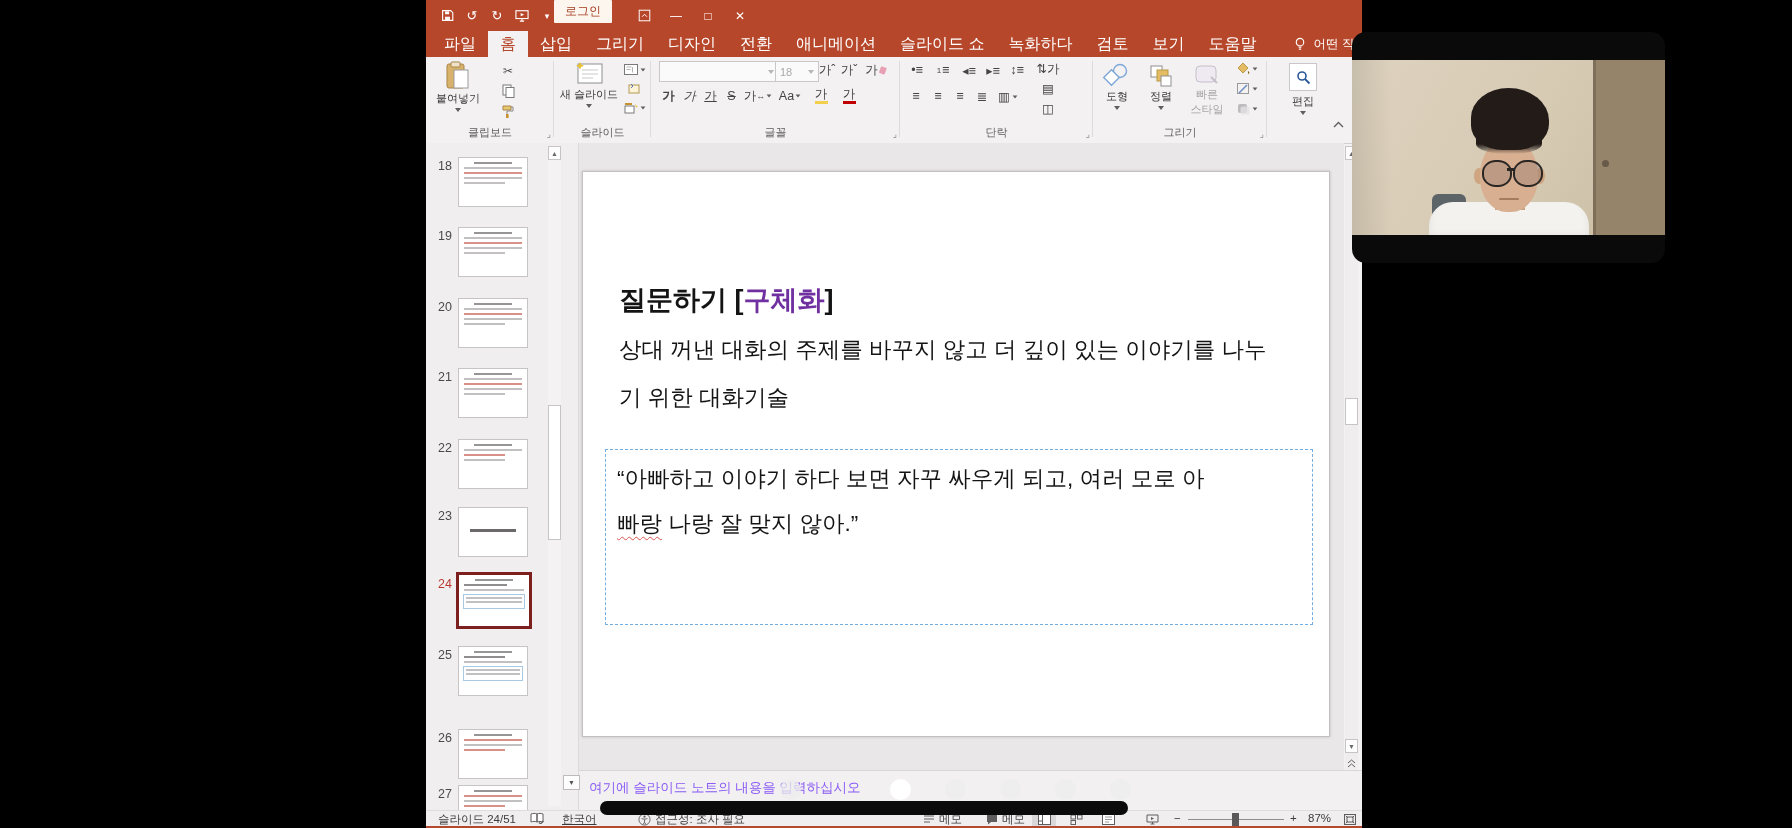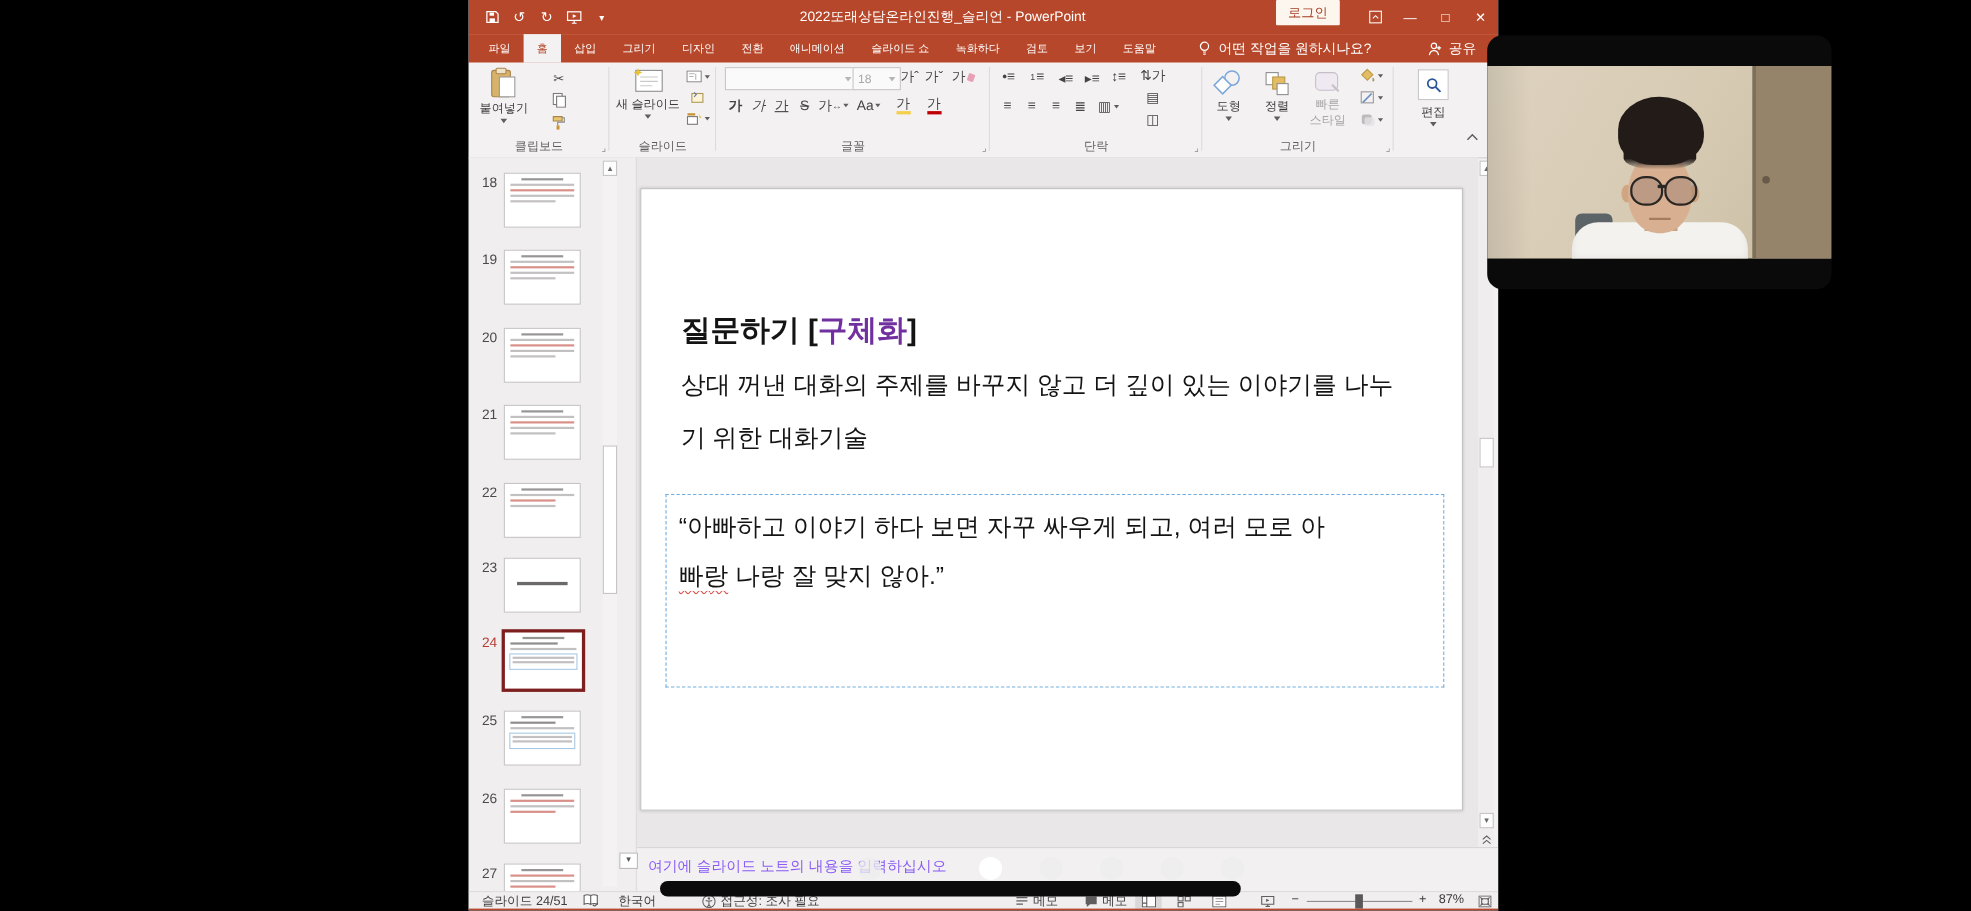--- a/index.html
+++ b/index.html
@@ -14,21 +14,21 @@
   .qat{display:flex;align-items:center;gap:11px;padding-left:14px;color:#fff;}
   .qat .qi{display:inline-flex;align-items:center;justify-content:center;width:14px;height:14px;font-size:13px;color:#fff;}
   .titletext{flex:1;text-align:center;color:#fff;font-size:12.5px;white-space:nowrap;overflow:hidden;}
   .controls{display:flex;align-items:flex-start;height:100%;}
   .login{background:#fdf6ee;color:#a33c22;border:none;font-size:12px;padding:3px 11px;margin-right:16px;border-radius:1px;font-family:inherit;}
   .wicon{width:32px;height:31px;display:inline-flex;align-items:center;justify-content:center;color:#fff;font-size:12px;}
 
   
   .tabsrow{position:absolute;left:0;top:31px;width:100%;height:26px;background:#b7472a;display:flex;align-items:stretch;color:#fff;}
   .tabs{display:flex;align-items:stretch;padding-left:6px;}
-  .tab{display:flex;align-items:center;padding:0 12px;font-size:10px;white-space:nowrap;}
+  .tab{display:flex;align-items:center;padding:0 12px;font-size:16px;white-space:nowrap;}
   .tab.active{background:#f3f1f2;color:#b7472a;}
   .tellme{display:flex;align-items:center;gap:7px;font-size:12.5px;margin-left:26px;white-space:nowrap;}
   .share{display:flex;align-items:center;gap:6px;font-size:12.5px;margin-left:auto;padding-right:20px;white-space:nowrap;}
 
   
   .ribbon{position:absolute;left:0;top:57px;width:100%;height:86px;background:#f3f1f2;border-bottom:1px solid #d2cfd0;}
   .rgroup{position:absolute;top:0;height:84px;}
   .rgroup .glabel{position:absolute;bottom:1px;left:0;right:0;text-align:center;font-size:11px;color:#5f5d5e;}
   .rgroup .gsep{position:absolute;right:0;top:4px;bottom:4px;width:1px;background:#dddbdc;}
   .launcher{position:absolute;right:3px;bottom:2px;font-size:9px;color:#8a8a8a;}
@@ -130,21 +130,20 @@
         <span class="qi">↻</span>
         <span class="qi">
           <svg width="14" height="13" viewBox="0 0 16 15">
               <rect x="1" y="2" width="14" height="9" fill="none" stroke="#fff" stroke-width="1.3"></rect>
               <path d="M8 11v3M5.5 14h5" stroke="#fff" stroke-width="1.3"></path>
               <path d="M6.5 4.5l4 2-4 2z" fill="#fff"></path>
             </svg>
         </span>
         <span class="qi" style="font-size:9px;">▾</span>
       </div>
-      <div class="titletext">2022또래상담온라인진행_슬리언  -  PowerPoint</div>
       <div class="controls">
         <button class="login">로그인</button>
         <span class="wicon">
           <svg width="13" height="13" viewBox="0 0 16 16">
               <rect x="1.5" y="1.5" width="13" height="13" fill="none" stroke="#fff" stroke-width="1.2"></rect>
               <path d="M5 9.5L8 6.5l3 3" fill="none" stroke="#fff" stroke-width="1.2"></path>
             </svg>
         </span>
         <span class="wicon">—</span>
         <span class="wicon">□</span>
@@ -478,21 +477,21 @@
             <div class="thumb">
               <div class="tl title"></div>
               <div class="tl dark short"></div>
               <div class="tl"></div>
               <div class="tbox">
                 <div class="tl"></div>
                 <div class="tl short"></div>
               </div>
             </div>
           </div>
-          <div class="thumb-row" style="top: 574px;">
+          <div class="thumb-row" style="top: 586px;">
             <span class="thumb-num">26</span>
             <div class="thumb">
               <div class="tl title red"></div>
               <div class="tl red"></div>
               <div class="tl"></div>
               <div class="tl red short"></div>
             </div>
           </div>
           <div class="thumb-row" style="top: 642px;">
             <span class="thumb-num">27</span>
@@ -554,21 +553,21 @@
     <div class="capsule"></div>
 
     <div class="statusbar">
       <div class="sb" style="left:12px;">슬라이드 24/51</div>
       <div class="sb" style="left:104px;">
         <svg width="14" height="12" viewBox="0 0 14 12">
             <path d="M1 2c2-.8 4-.8 6 0v8c-2-.8-4-.8-6 0zM13 2c-2-.8-4-.8-6 0v8c2-.8 4-.8 6 0z" fill="#fff" stroke="#5f5d5e"></path>
             <path d="M9 10.5l1.6 1.5L13.4 9" fill="none" stroke="#5f5d5e" stroke-width="1.2"></path>
           </svg>
       </div>
-      <div class="sb" style="left:136px;">한국어</div>
+      <div class="sb" style="left:136px;text-decoration:underline;">한국어</div>
       <div class="sb" style="left:212px;">
         <svg width="13" height="13" viewBox="0 0 14 14">
             <circle cx="7" cy="7" r="6" fill="none" stroke="#5f5d5e"></circle>
             <circle cx="7" cy="4" r="1.2" fill="#5f5d5e"></circle>
             <path d="M3.8 6c2 .8 4.4.8 6.4 0M7 7v3l-1.6 2.4M7 10l1.6 2.4" fill="none" stroke="#5f5d5e"></path>
           </svg>
         <span>접근성: 조사 필요</span>
       </div>
       <div class="sb" style="left:497px;">
         <svg width="12" height="11" viewBox="0 0 12 11">

